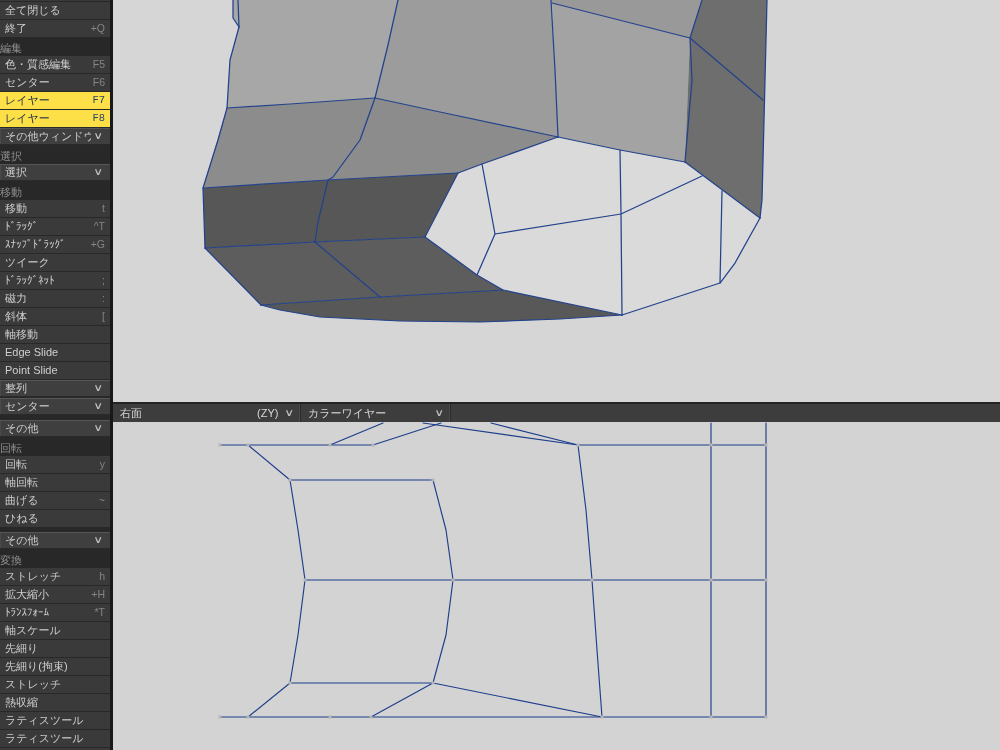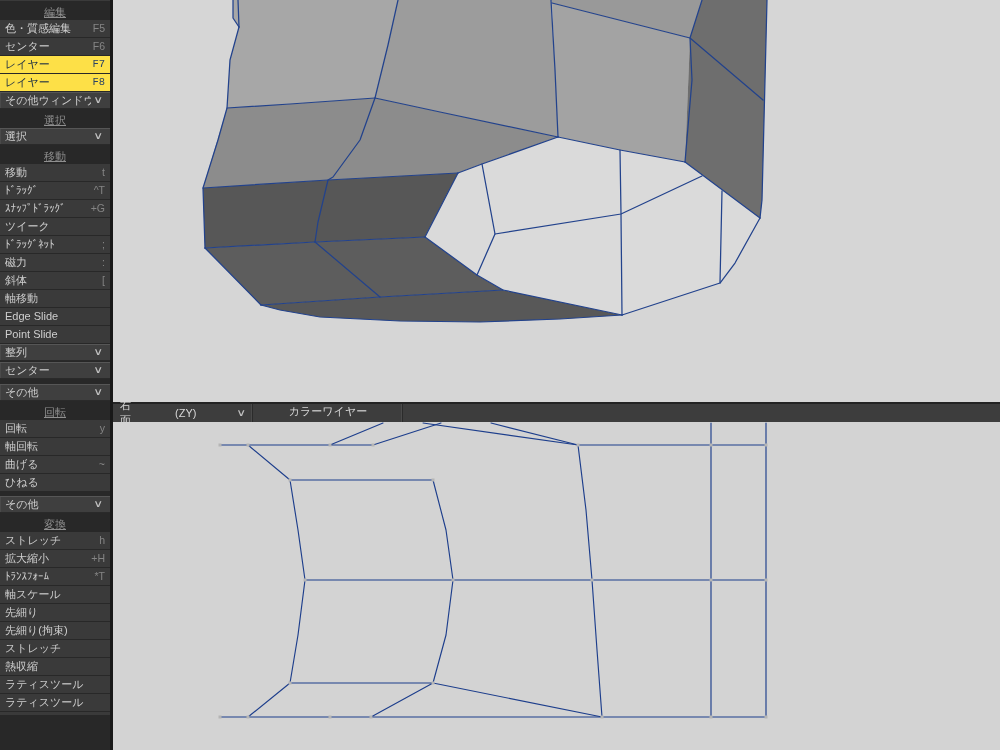--- a/index.html
+++ b/index.html
@@ -14,21 +14,21 @@
 
   
   .sidebar {
     width:110px; flex:none; height:750px;
     background:#282828; overflow:hidden; padding-top:0;
   }
   .sidebar::before { content:""; display:block; height:1px; margin-bottom:1px; background:#3a3a3a; }
   .sidebar::after  { content:""; display:block; height:3px; margin-top:0px; background:#3a3a3a; }
   .sec-h {
     height:12px; line-height:12px; margin:5px 0 2px;
-    text-align:center; color:#8f8f8f; font-size:11px;text-decoration:underline;
+    color:#8f8f8f; font-size:11px;
   }
   .row {
     height:17px; margin-bottom:1px; background:#3a3a3a;
     color:#cfcfcf; line-height:17px;
     display:flex; align-items:center; padding:0 5px 0 5px;
     white-space:nowrap; cursor:default;
   }
   .row .lbl { flex:1 1 auto; overflow:hidden; line-height:17px; }
   .row .sc  { flex:none; color:#858585; font-size:10.5px; }
   .row.sel { background:#fde047; color:#1d2f45; }
@@ -58,37 +58,46 @@
     display:flex; align-items:stretch;
     color:#d8d8d8; font-size:11px;
   }
   .vp-dd {
     display:flex; align-items:center;
     padding:0 6px 0 7px;
     border-right:1px solid #2b2b2b;
     box-shadow: inset -1px 0 0 #4a4a4a;
     cursor:default;
   }
-  .vp-dd1 { width:140px;gap:34px; }
-  .vp-dd2 { width:150px;flex-direction:column; }
+  .vp-dd1 { width:188px; }
+  .vp-dd2 { width:150px; }
   .vp-dd .vax { margin-left:auto; margin-right:4px; }
   .vp-dd .chev { line-height:18px; margin-right:1px; }
   .vp-dd2 .chev { margin-left:auto; }
   .vp-bottom {
     flex:1 1 auto; background:#d3d3d3;
     position:relative; overflow:hidden;
   }
   svg { position:absolute; left:0; top:0; display:block; }
 </style>
 </head>
 <body>
 
 <div class="app">
 
   <aside class="sidebar">
+      <div>
+        <div class="row">
+          <span class="lbl">全て閉じる</span>
+        </div>
+        <div class="row">
+          <span class="lbl">終了</span>
+          <span class="sc">+Q</span>
+        </div>
+      </div>
       <div>
         <div class="sec-h">編集</div>
         <div class="row">
           <span class="lbl">色・質感編集</span>
           <span class="sc">F5</span>
         </div>
         <div class="row">
           <span class="lbl">センター</span>
           <span class="sc">F6</span>
         </div>

